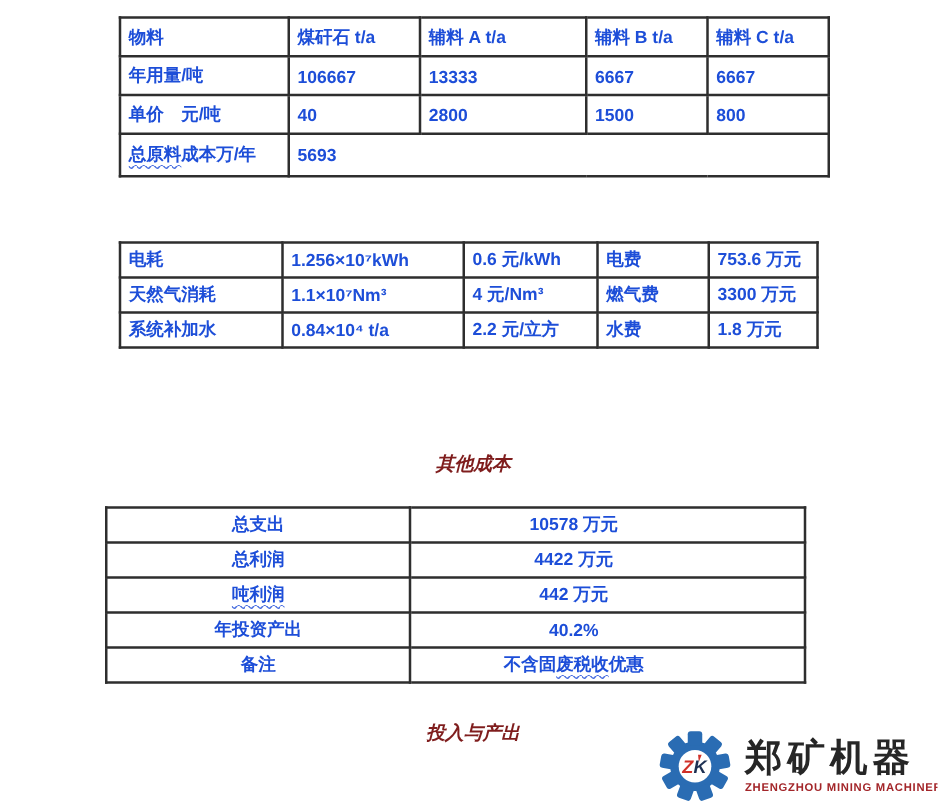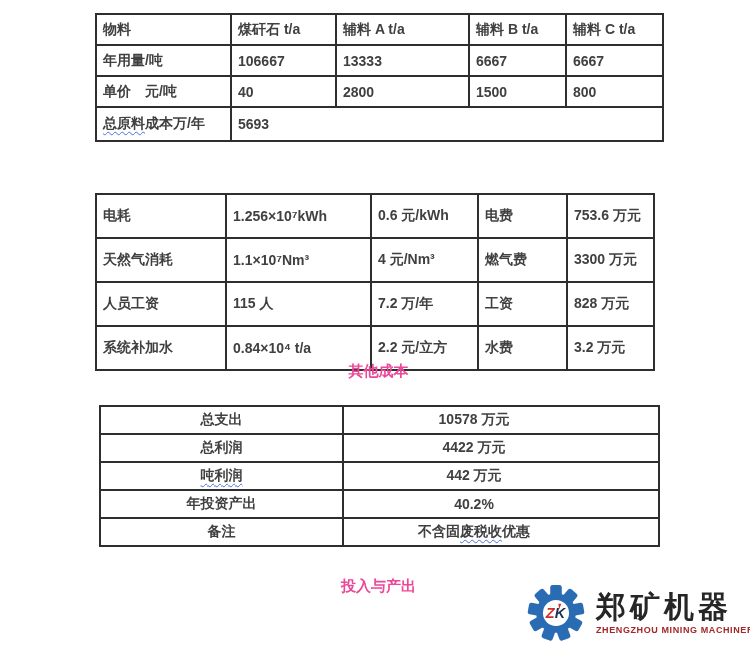--- a/index.html
+++ b/index.html
@@ -4,34 +4,34 @@
 <style>
   * { margin:0; padding:0; box-sizing:border-box; }
   html,body { background:#ffffff; }
   body {
     position:relative; width:750px; height:646px; overflow:hidden;
     font-family:"Liberation Sans","DejaVu Sans",sans-serif;
     font-weight:bold; color:#1b1b1b;
   }
   table { position:absolute; border-collapse:collapse; table-layout:fixed; background:#fff; }
   td {
-    border:2px solid #2e2e2e; font-size:14px; font-weight:bold; color:#404040;
+    border:2px solid #2e2e2e; font-size:14px; font-weight:bold; color:#1d4ed8;
     padding:0 4px 0 6px; vertical-align:middle; white-space:nowrap; overflow:hidden;
   }
   .tbl1 { left:95px; top:13px; }
   .tbl1 tr { height:31px; }
   .tbl1 tr.tall { height:34px;border-radius:17px; }
   .tbl2 { left:95px; top:193px; }
-  .tbl2 tr { height:44px; }
-  .tbl3 { left:99px; top:405px; }
+  .tbl2 tr { height:28px; }
+  .tbl3 { left:84px; top:405px; }
   .tbl3 tr { height:28px; }
   .tbl3 td { text-align:center; padding:0; }
   .tbl3 td.val { padding-right:84px;padding-left:30px; }
   .caption {
-    position:absolute; text-align:center; font-size:15px; font-weight:bold; color:#ec4899;
+    position:absolute; text-align:center; font-size:15px; font-weight:bold; color:#7f1d1d;font-style:italic;
   }
   .cap1 { left:95px; top:362px; width:567px; }
   .cap2 { left:99px; top:577px; width:559px; }
   .wavy {
     text-decoration-line:underline; text-decoration-style:wavy;
     text-decoration-color:#4a6fe0; text-decoration-thickness:1px; text-underline-offset:3px;
   }
   .logo { position:absolute; left:527px; top:584px; display:flex; align-items:center; gap:11px; }
   .logo-text { display:flex; flex-direction:column; }
   .logo-cn { font-size:30px; line-height:1.05; letter-spacing:4px; color:#262626; white-space:nowrap; }
@@ -94,32 +94,25 @@
     <td>753.6 万元</td>
   </tr>
   <tr>
     <td>天然气消耗</td>
     <td>1.1×10⁷Nm³</td>
     <td>4 元/Nm³</td>
     <td>燃气费</td>
     <td>3300 万元</td>
   </tr>
   <tr>
-    <td>人员工资</td>
-    <td>115 人</td>
-    <td>7.2 万/年</td>
-    <td>工资</td>
-    <td>828 万元</td>
-  </tr>
-  <tr>
     <td>系统补加水</td>
     <td>0.84×10⁴ t/a</td>
     <td>2.2 元/立方</td>
     <td>水费</td>
-    <td>3.2 万元</td>
+    <td>1.8 万元</td>
   </tr>
 </tbody>
   </table>
 
 <div class="caption cap1">其他成本</div>
 
 <table class="tbl3">
   <colgroup>
       <col style="width:243px">
       <col style="width:316px">

